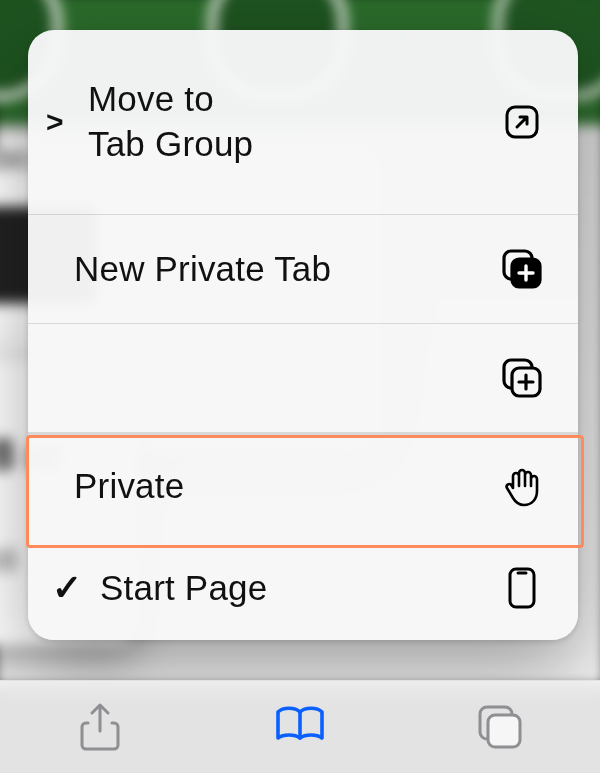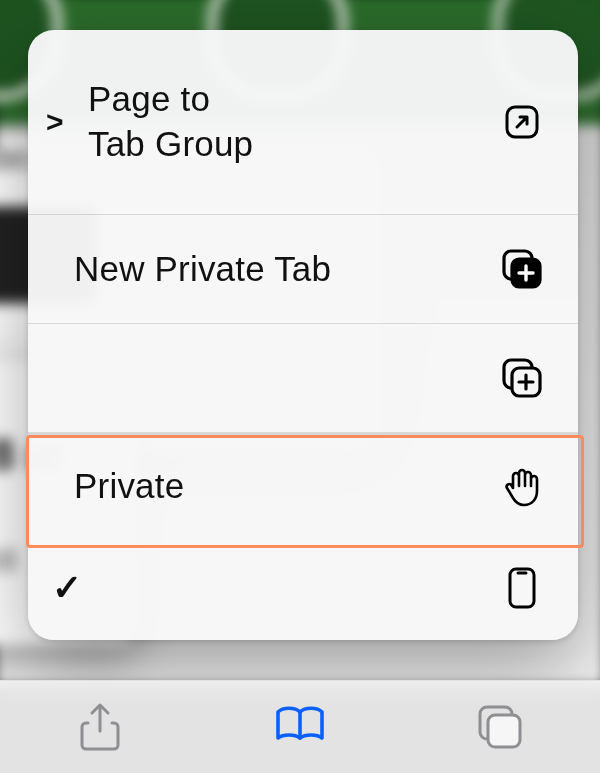--- a/index.html
+++ b/index.html
@@ -204,21 +204,21 @@
 ıc</div>
   <div class="t8">t8</div>
 </div>
 
 <div class="reddot" style="left:412px; top:35px;"></div>
 
 <div class="menu">
 
   <div class="row big indented">
     <span class="caretcell">&gt;</span>
-    <span class="labeltext">Page to
+    <span class="labeltext">Move to
 Tab Group</span>
     <span class="right-icon">
       <svg width="40" height="40" viewBox="0 0 40 40" fill="none" stroke="#000" stroke-width="3" stroke-linecap="round" stroke-linejoin="round">
         <rect x="5" y="5" width="30" height="30" rx="8"></rect>
         <path d="M15 25 L25 15 M18 15 H25 V22"></path>
       </svg>
     </span>
   </div>
 
   <div class="row std">
@@ -246,20 +246,21 @@
     <span class="labeltext">Private</span>
     <span class="right-icon">
       <svg width="40" height="42" viewBox="0 0 40 42" fill="none" stroke="#000" stroke-width="2.6" stroke-linecap="round" stroke-linejoin="round">
         <path d="M11 23 V11 a3 3 0 0 1 6 0 V21 M17 21 V8 a3 3 0 0 1 6 0 V21 M23 21 V10 a3 3 0 0 1 6 0 V21 M29 21 V14 a3 3 0 0 1 6 0 V26 c0 8 -5 14 -13 14 c-5 0 -8 -2 -11 -7 l-6 -10 c-1.6 -2.6 2 -5.4 4.3 -3 L11 23"></path>
       </svg>
     </span>
   </div>
 
   <div class="row small selected">
     <span class="checkcell">✓</span>
+    <span class="labeltext" style="margin-left:26px">Start Page</span>
     <span class="right-icon">
       <svg width="30" height="44" viewBox="0 0 30 44" fill="none" stroke="#000" stroke-width="3" stroke-linecap="round">
         <rect x="3" y="3" width="24" height="38" rx="6"></rect>
         <line x1="11" y1="7" x2="19" y2="7"></line>
       </svg>
     </span>
   </div>
 
 </div>
 

